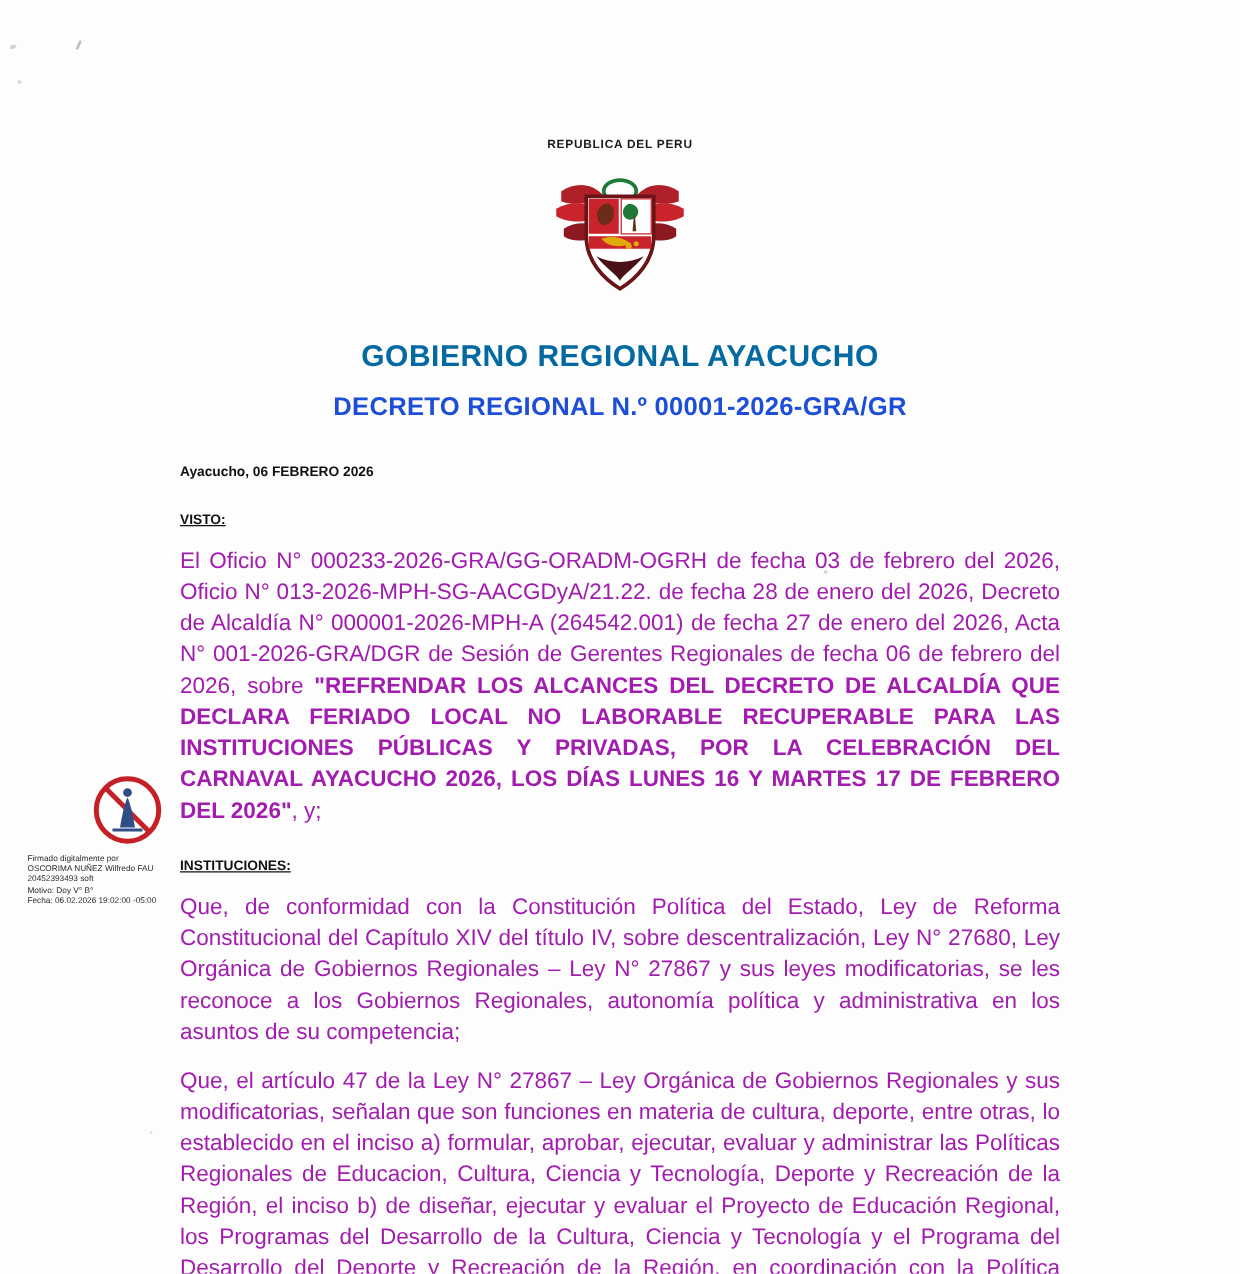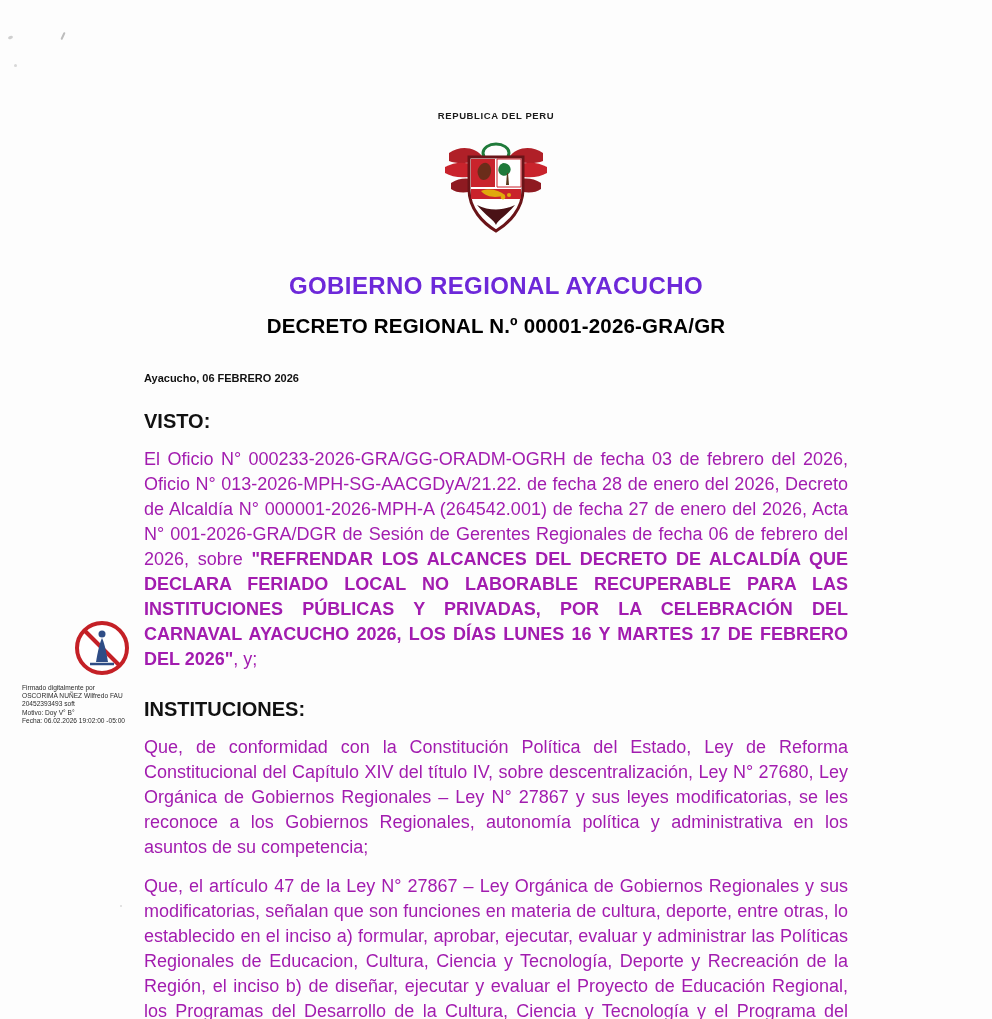--- a/index.html
+++ b/index.html
@@ -58,47 +58,48 @@
     left: 0;
     top: 0;
     width: 992px;
   }
   .title1 {
     text-align: center;
     font-size: 24px;
     font-weight: bold;
     letter-spacing: 0.4px;
     margin-top: 272px;
-    color: #6d28d9;
+    color: #0369a1;
   }
   .title2 {
     text-align: center;
     font-size: 20.5px;
     font-weight: bold;
     letter-spacing: 0.2px;
     margin-top: 14px;
-    color: #000000;
+    color: #1d4ed8;
   }
 
   .body-block {
     margin: 0 auto;
     width: 704px;           
     padding-left: 0;
   }
   .place-date {
     margin-top: 34px;
     font-size: 11px;
     font-weight: bold;
     color: #111;
   }
   .sect-label {
     margin-top: 26px;
-    font-size: 20px;
+    font-size: 11px;
     font-weight: bold;
     color: #111;
+    text-decoration: underline;
   }
   .para {
     margin-top: 14px;
     font-size: 18px;
     line-height: 25px;
     text-align: justify;
     color: #a21caf;
     hyphens: none;
   }
   .para b { font-weight: bold; }

